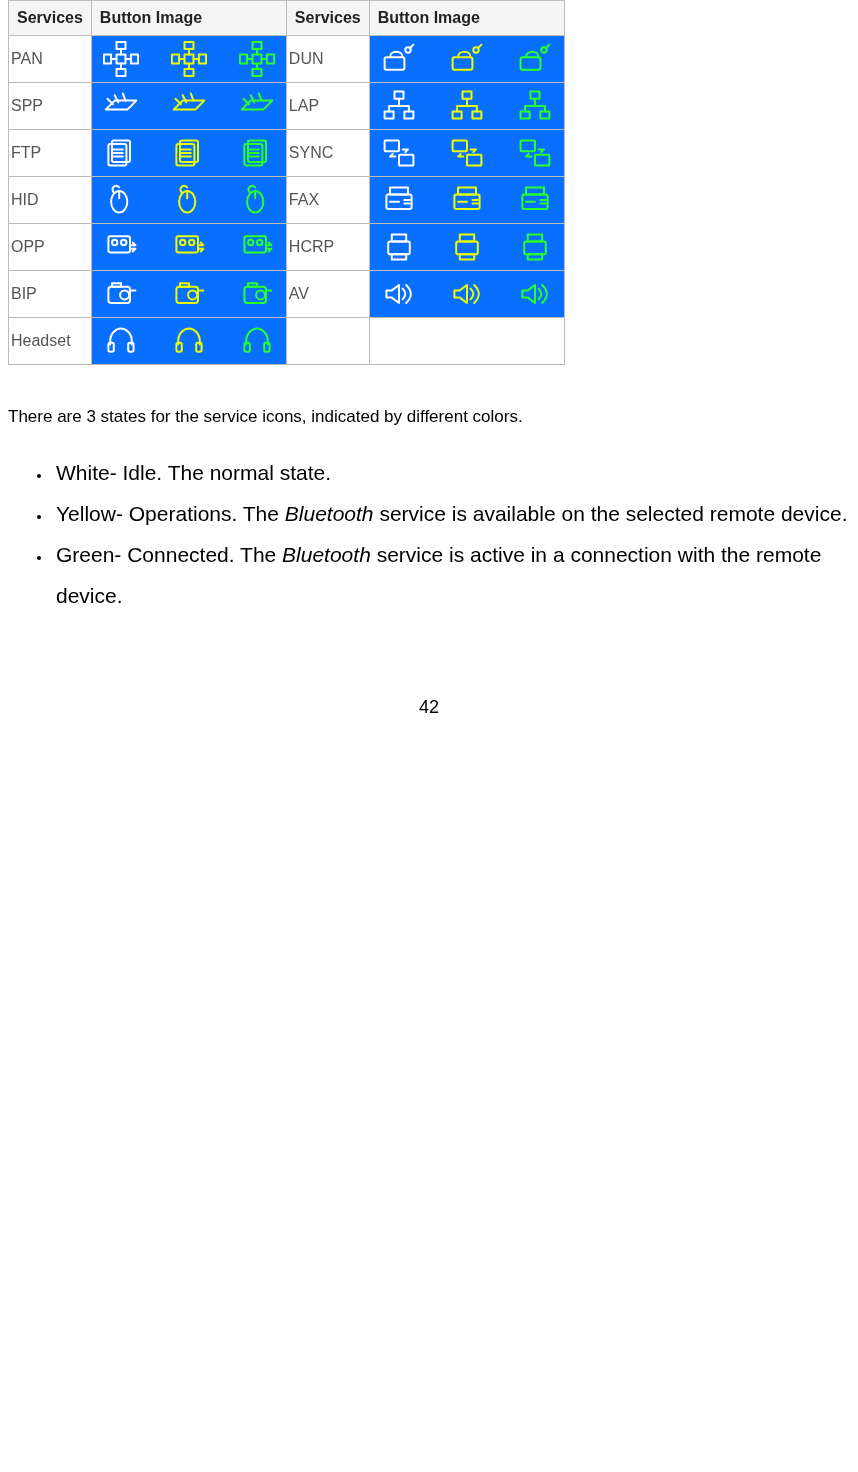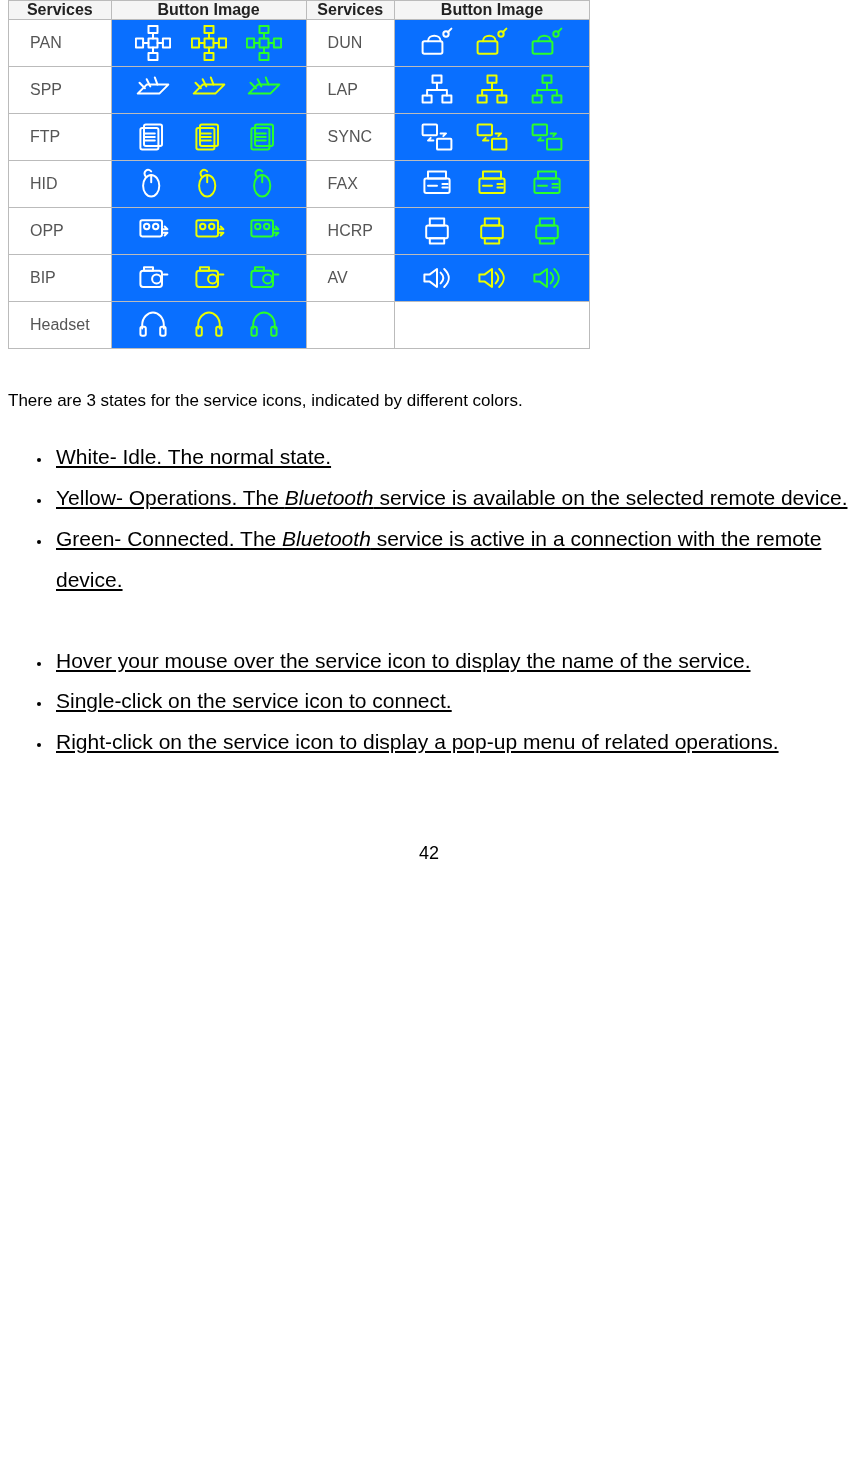--- a/index.html
+++ b/index.html
@@ -13,30 +13,30 @@
     width: 858px;
   }
   .page { padding: 0; }
   table.icon-table {
     border-collapse: collapse;
     margin: 0 0 0 8px;
     border: 1px solid #bbb;
   }
   table.icon-table th, table.icon-table td {
     border: 1px solid #bbb;
-    padding: 4px 21px;
+    padding: 4px 2px;
     vertical-align: middle;
     font-size: 16px;
   }
   table.icon-table th {
     background: #f5f5f5;
-    text-align: center;
+    text-align: left;
     font-weight: bold;
     color: #222;
-    padding: 0 8px;
+    padding: 8px 8px;
   }
   .svc-name { width: 78px; color: #555; }
   .img-cell { width: 195px; background: #096fff; padding: 6px 4px; }
   .icon-row { display: flex; justify-content: space-around; align-items: center; gap: 14px; }
   .ic { width: 38px; height: 38px; display: flex; align-items: center; justify-content: center; color: #fff; }
   .ic.white svg { stroke: #fff; fill: none; }
   .ic.yellow svg { stroke: #eaff00; fill: none; }
   .ic.green svg { stroke: #2aff2a; fill: none; }
   svg { width: 36px; height: 36px; stroke-width: 2.2; stroke-linecap: round; stroke-linejoin: round; }
 
@@ -54,21 +54,20 @@
   }
   ul.body {
     margin: 8px 8px 20px 8px;
     padding-left: 44px;
     font-size: 21px;
     line-height: 1.95;
   }
   ul.body li {
     list-style: disc;
     padding-left: 4px;
-    text-decoration: underline;
   }
   ul.body li::marker { font-size: 14px; }
   .page-number {
     text-align: center;
     font-size: 18px;
     margin-top: 80px;
     padding-bottom: 20px;
   }
   em { font-style: italic; text-align: center; }
 </style>
@@ -464,21 +463,16 @@
 
 <p class="body">There are 3 states for the service icons, indicated by different colors.</p>
 
 <ul class="body">
   <li><span>White- Idle. The normal state.</span></li>
   <li><span>Yellow- Operations. The </span><em>Bluetooth</em><span> service is available on the selected remote device.</span></li>
   <li><span>Green- Connected. The </span><em>Bluetooth</em><span> service is active in a connection with the remote device.</span></li>
 </ul>
 
 
-<ul class="body" style="margin-top:40px">
-  <li>Hover your mouse over the service icon to display the name of the service.</li>
-  <li>Single-click on the service icon to connect.</li>
-  <li>Right-click on the service icon to display a pop-up menu of related operations.</li>
-</ul>
 
 <div class="page-number">42</div>
 
 </div>
 
 </body></html>

